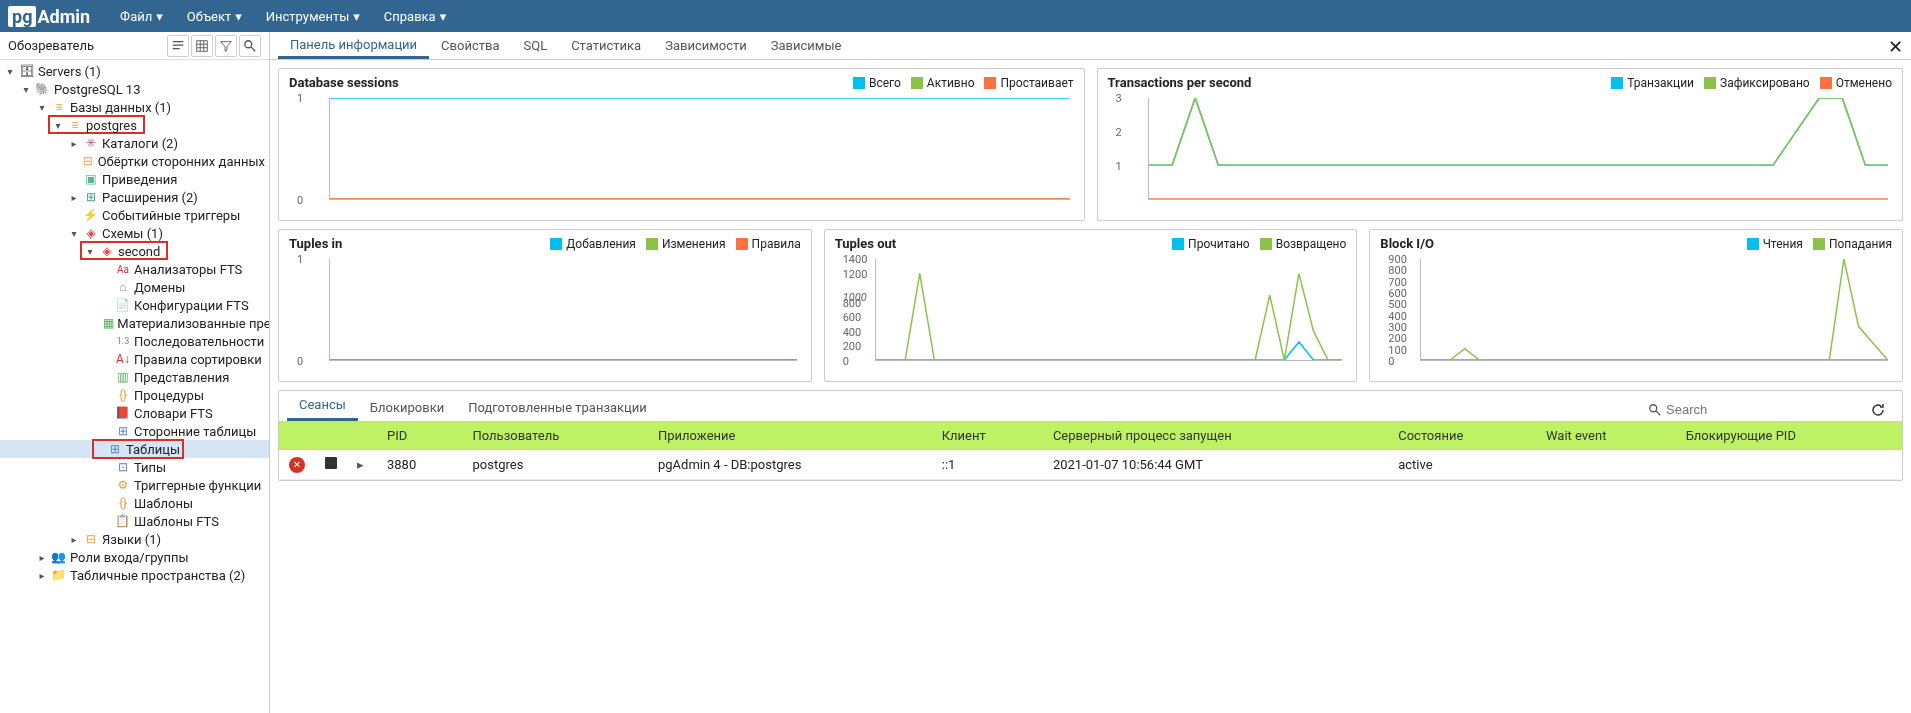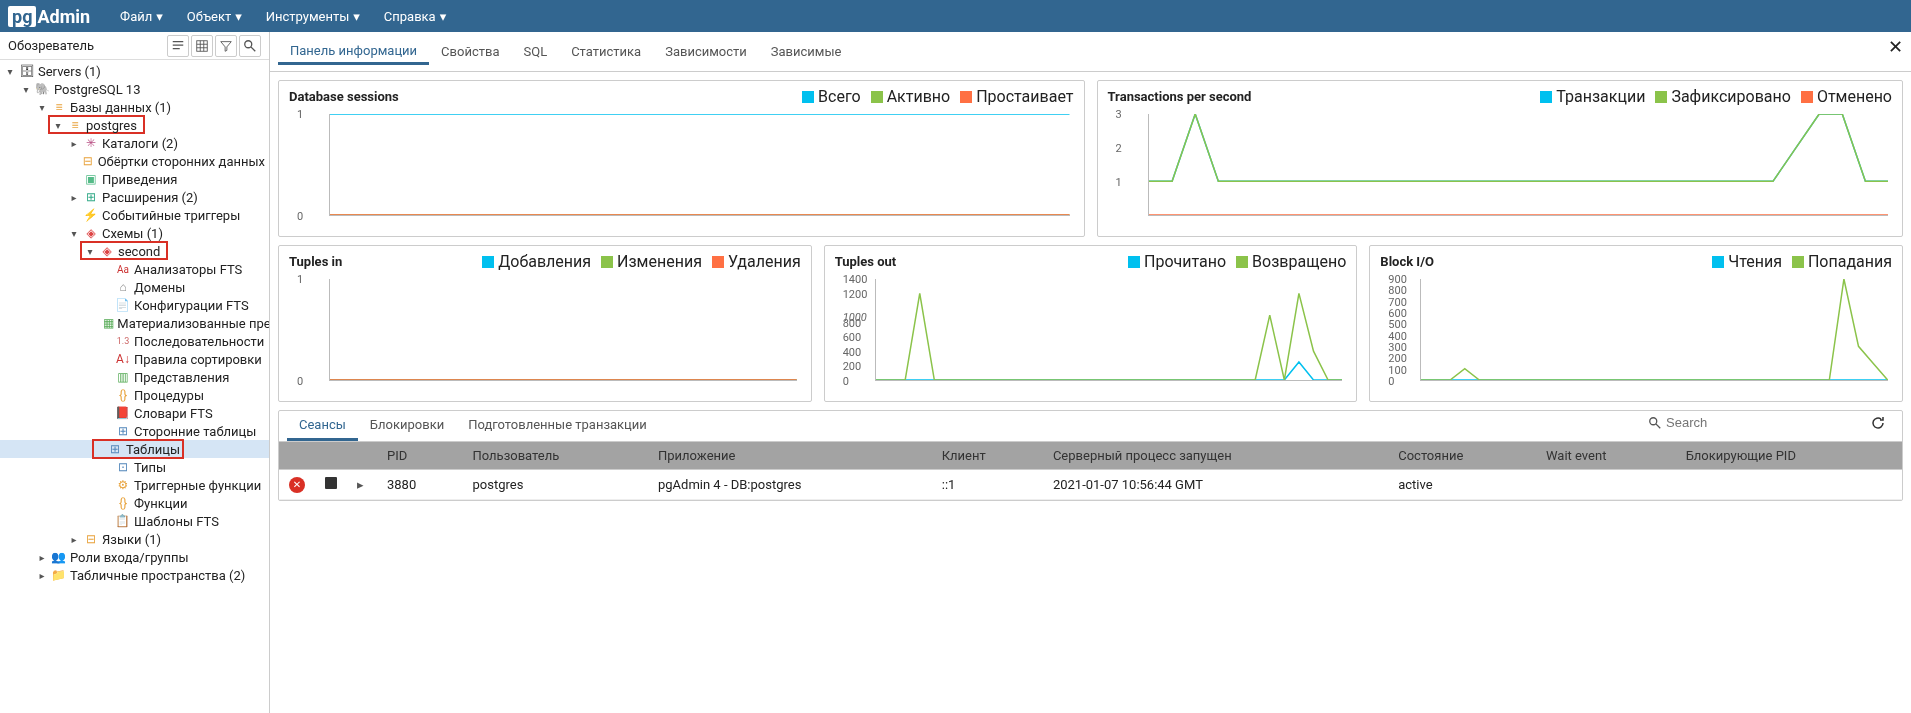--- a/index.html
+++ b/index.html
@@ -24,55 +24,55 @@
 .tree { overflow: auto; flex: 1; padding: 2px 0; }
 .tree-row { display: flex; align-items: center; height: 18px; padding: 0 4px; cursor: pointer; white-space: nowrap; }
 .tree-row.selected { background: #d5e5f5; }
 .tree-toggle { width: 12px; font-size: 10px; color: #555; text-align: center; }
 .tree-icon { width: 16px; height: 16px; margin: 0 3px; display: inline-flex; align-items: center; justify-content: center; font-size: 12px; }
 .tree-label { font-size: 13px; }
 .highlight-box { border: 2px solid #d93025; padding: 0 2px; margin: -1px 0; }
 
 
 .content { flex: 1; display: flex; flex-direction: column; position: relative; }
-.tabs { display: flex; border-bottom: 1px solid #ccc; height: 40px; align-items: center; padding: 0 8px; }
+.tabs { display: flex; border-bottom: 1px solid #ccc; height: 28px; align-items: center; padding: 0 8px; }
 .tab { padding: 5px 12px; cursor: pointer; font-size: 13px; color: #555; }
 .tab.active { color: #326690; border-bottom: 3px solid #326690; padding-bottom: 4px; }
 .close-x { position: absolute; right: 8px; top: 4px; font-size: 18px; cursor: pointer; }
 
 
 .panels { padding: 8px; display: flex; flex-direction: column; gap: 8px; flex: 1; }
 .panel-row { display: flex; gap: 12px; }
 .panel { border: 1px solid #ccc; border-radius: 2px; padding: 6px 10px; flex: 1; background: #fff; }
 .panel-header { display: flex; justify-content: space-between; align-items: center; margin-bottom: 4px; }
 .panel-title { font-weight: bold; font-size: 13px; }
-.legend { display: flex; gap: 10px; font-size: 16px; }
+.legend { display: flex; gap: 10px; font-size: 12px; }
 .legend-item { display: flex; align-items: center; gap: 4px; }
 .legend-swatch { width: 12px; height: 12px; }
 
 
 .chart { position: relative; height: 120px; }
 .chart svg { width: 100%; height: 100%; }
 .y-tick { position: absolute; left: 8px; font-size: 11px; color: #666; transform: translateY(-50%); }
 .chart-area { position: absolute; left: 40px; right: 4px; top: 4px; bottom: 14px; border-left: 1px solid #bbb; border-bottom: 1px solid #bbb; }
 
 
 .activity-panel { border: 1px solid #ccc; border-radius: 2px; }
 .activity-title { font-weight: bold; padding: 8px 12px; }
-.activity-tabs { display: flex; border-bottom: 1px solid #ccc; padding: 0 8px; align-items: flex-start; }
+.activity-tabs { display: flex; border-bottom: 1px solid #ccc; padding: 0 8px; align-items: flex-end; }
 .activity-tab { padding: 6px 12px; cursor: pointer; color: #555; }
 .activity-tab.active { color: #326690; border-bottom: 3px solid #326690; }
 .activity-tools { margin-left: auto; display: flex; align-items: center; gap: 8px; padding-right: 8px; }
 .search-box { display: flex; align-items: center; border: none; }
 .search-input { border: none; outline: none; width: 200px; font-size: 13px; padding: 4px; }
 
 
 .sess-table { width: 100%; border-collapse: collapse; }
 .sess-table th, .sess-table td { text-align: left; padding: 6px 10px; border-bottom: 1px solid #eee; font-size: 13px; }
-.sess-table th { background: #a3a3a3; font-weight: normal; color: #333; border-bottom: 1px solid #ccc; }
+.sess-table th { background: #bef264; font-weight: normal; color: #333; border-bottom: 1px solid #ccc; }
 .row-btn { width: 16px; height: 16px; display: inline-flex; align-items: center; justify-content: center; border-radius: 50%; font-size: 10px; }
 .btn-cancel { background: #d93025; color: #fff; }
 .btn-stop { background: #333; color: #fff; width: 12px; height: 12px; border-radius: 1px; }
 
 svg { display: block; }
 </style>
 </head>
 <body>
 
 <div class="topbar">
@@ -249,21 +249,21 @@
           <span class="tree-label">Типы</span>
         </div>
       <div class="tree-row" style="padding-left:100px">
           <span class="tree-toggle"></span>
           <span class="tree-icon" style="color:#e8a33d">⚙</span>
           <span class="tree-label">Триггерные функции</span>
         </div>
       <div class="tree-row" style="padding-left:100px">
           <span class="tree-toggle"></span>
           <span class="tree-icon" style="color:#e8a33d">{}</span>
-          <span class="tree-label">Функции</span>
+          <span class="tree-label">Шаблоны</span>
         </div>
       <div class="tree-row" style="padding-left:100px">
           <span class="tree-toggle"></span>
           <span class="tree-icon" style="color:#888">📋</span>
           <span class="tree-label">Шаблоны FTS</span>
         </div>
       <div class="tree-row" style="padding-left:68px">
           <span class="tree-toggle">▸</span>
           <span class="tree-icon" style="color:#e8a33d">⊟</span>
           <span class="tree-label">Языки (1)</span>
@@ -364,21 +364,21 @@
                 <div class="legend-item">
                   <span class="legend-swatch" style="background: rgb(0, 192, 239);"></span>
                   <span>Добавления</span>
                 </div>
                 <div class="legend-item">
                   <span class="legend-swatch" style="background: rgb(139, 195, 74);"></span>
                   <span>Изменения</span>
                 </div>
                 <div class="legend-item">
                   <span class="legend-swatch" style="background: rgb(255, 112, 67);"></span>
-                  <span>Удаления</span>
+                  <span>Правила</span>
                 </div>
               </div>
           </div>
           <div class="chart">
               <div class="y-tick" style="top: 106px;">0</div>
               <div class="y-tick" style="top: 4px;">1</div>
               <div class="chart-area">
                 <svg preserveAspectRatio="none" viewBox="0 0 100 100" style="width: 100%; height: 100%;">
                   <polyline points="0,100 11.11111111111111,100 22.22222222222222,100 33.33333333333333,100 44.44444444444444,100 55.55555555555556,100 66.66666666666666,100 77.77777777777779,100 88.88888888888889,100 100,100" fill="none" stroke="#00c0ef" stroke-width="1.5" vector-effect="non-scaling-stroke"></polyline>
                   <polyline points="0,100 11.11111111111111,100 22.22222222222222,100 33.33333333333333,100 44.44444444444444,100 55.55555555555556,100 66.66666666666666,100 77.77777777777779,100 88.88888888888889,100 100,100" fill="none" stroke="#8bc34a" stroke-width="1.5" vector-effect="non-scaling-stroke"></polyline>

